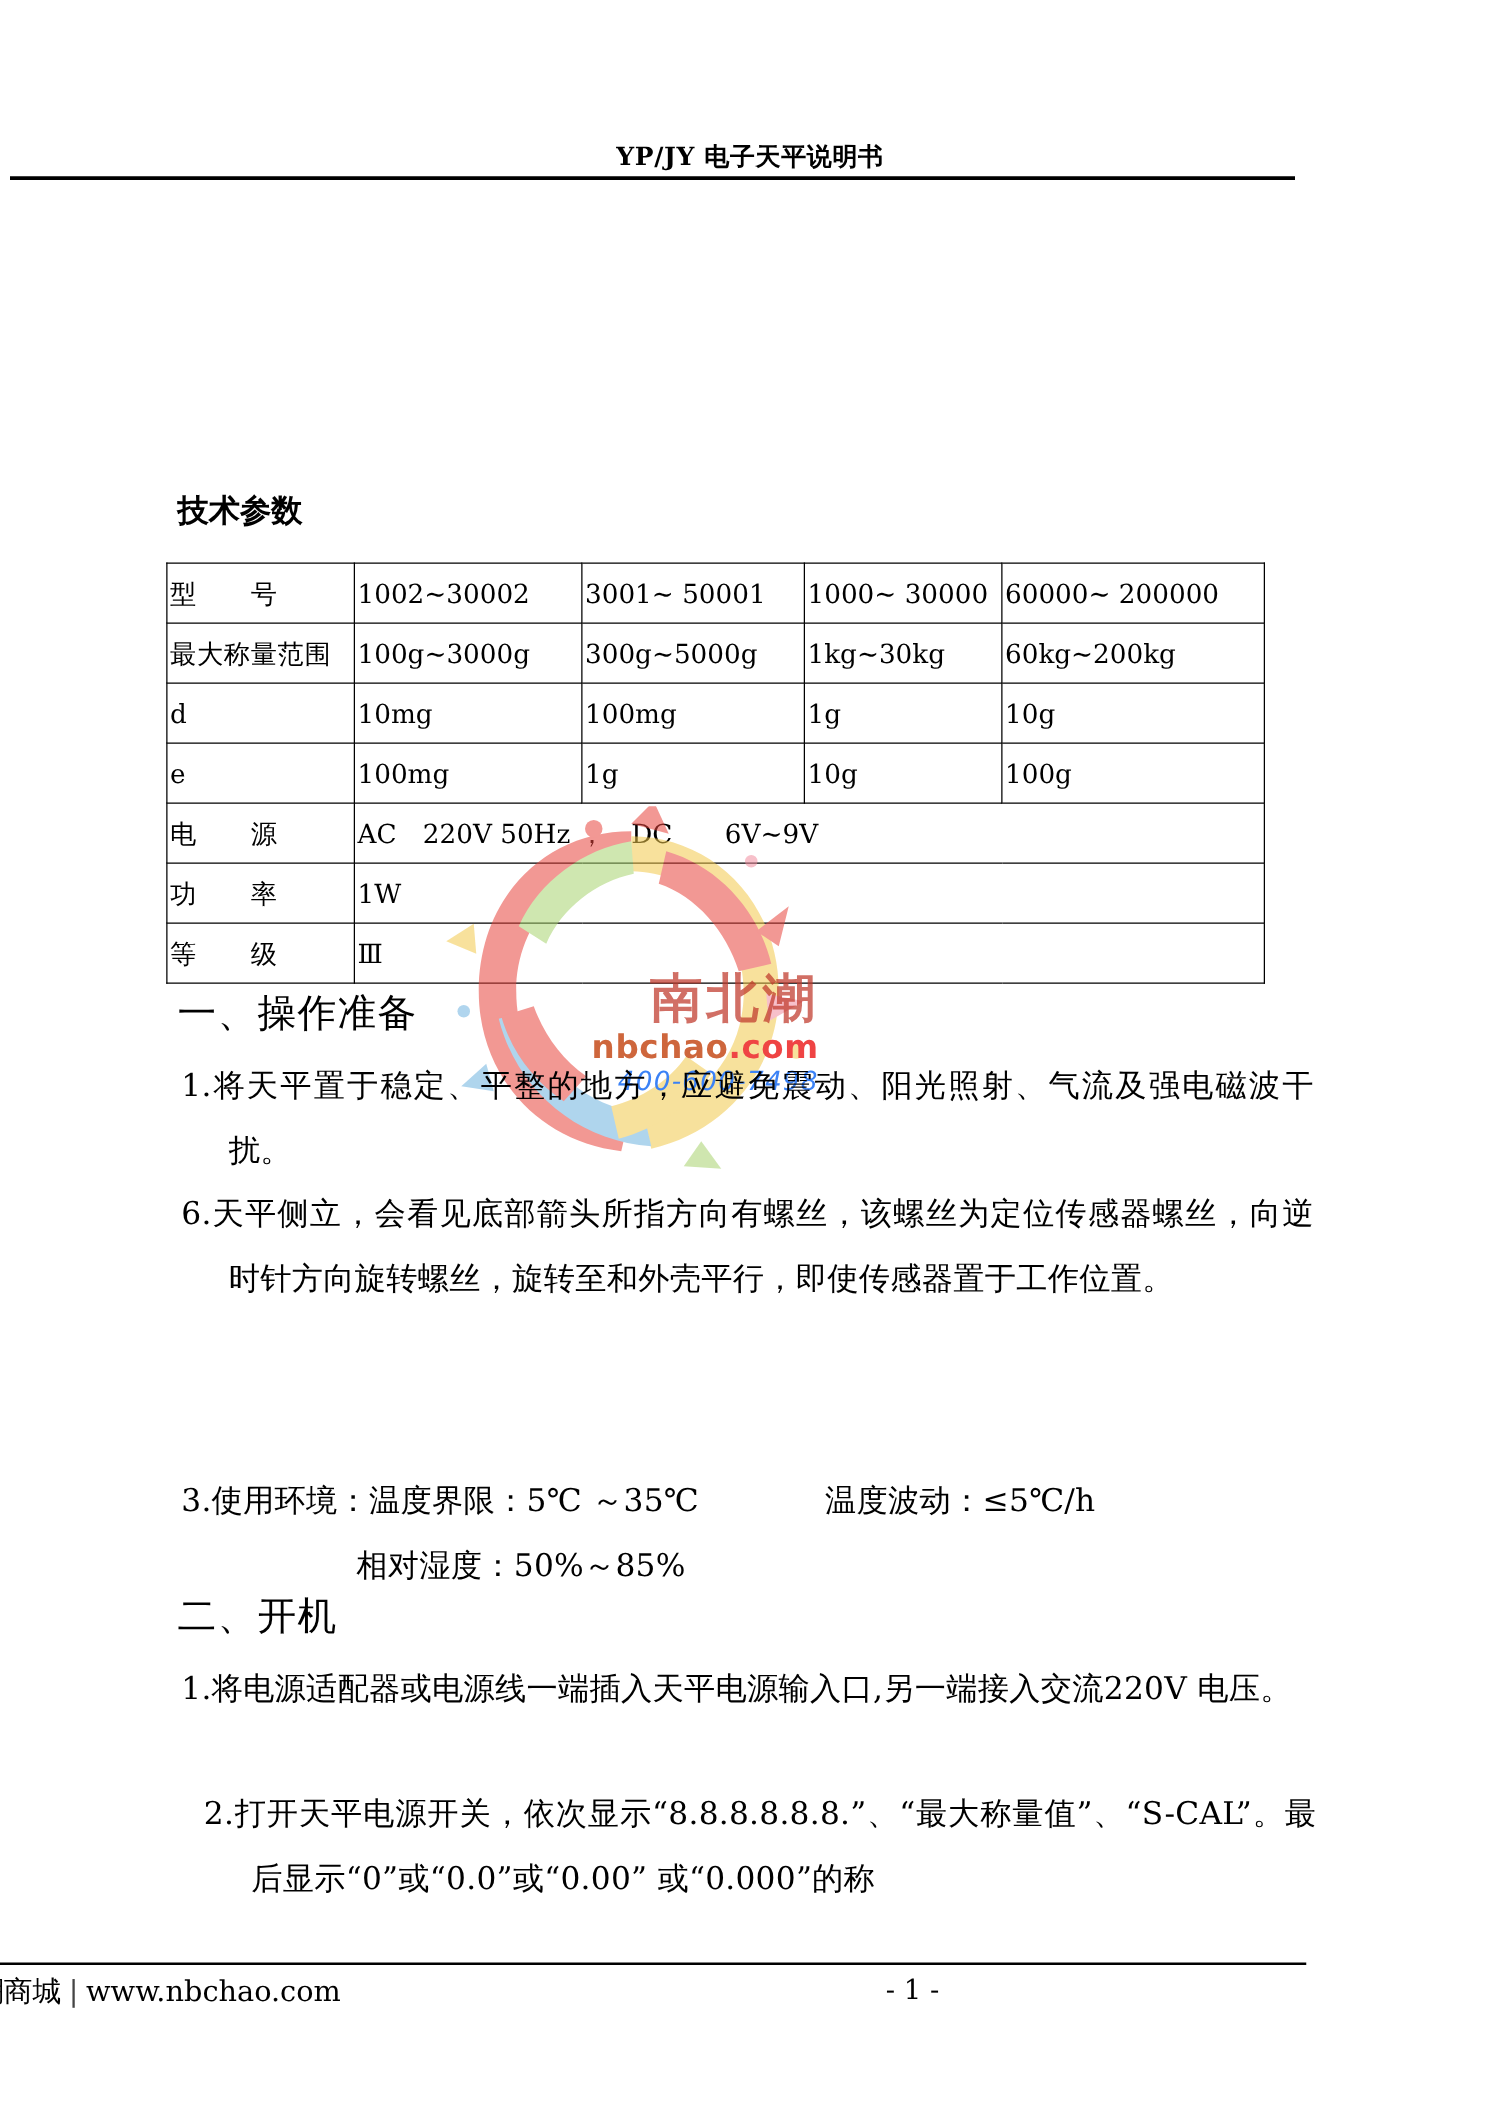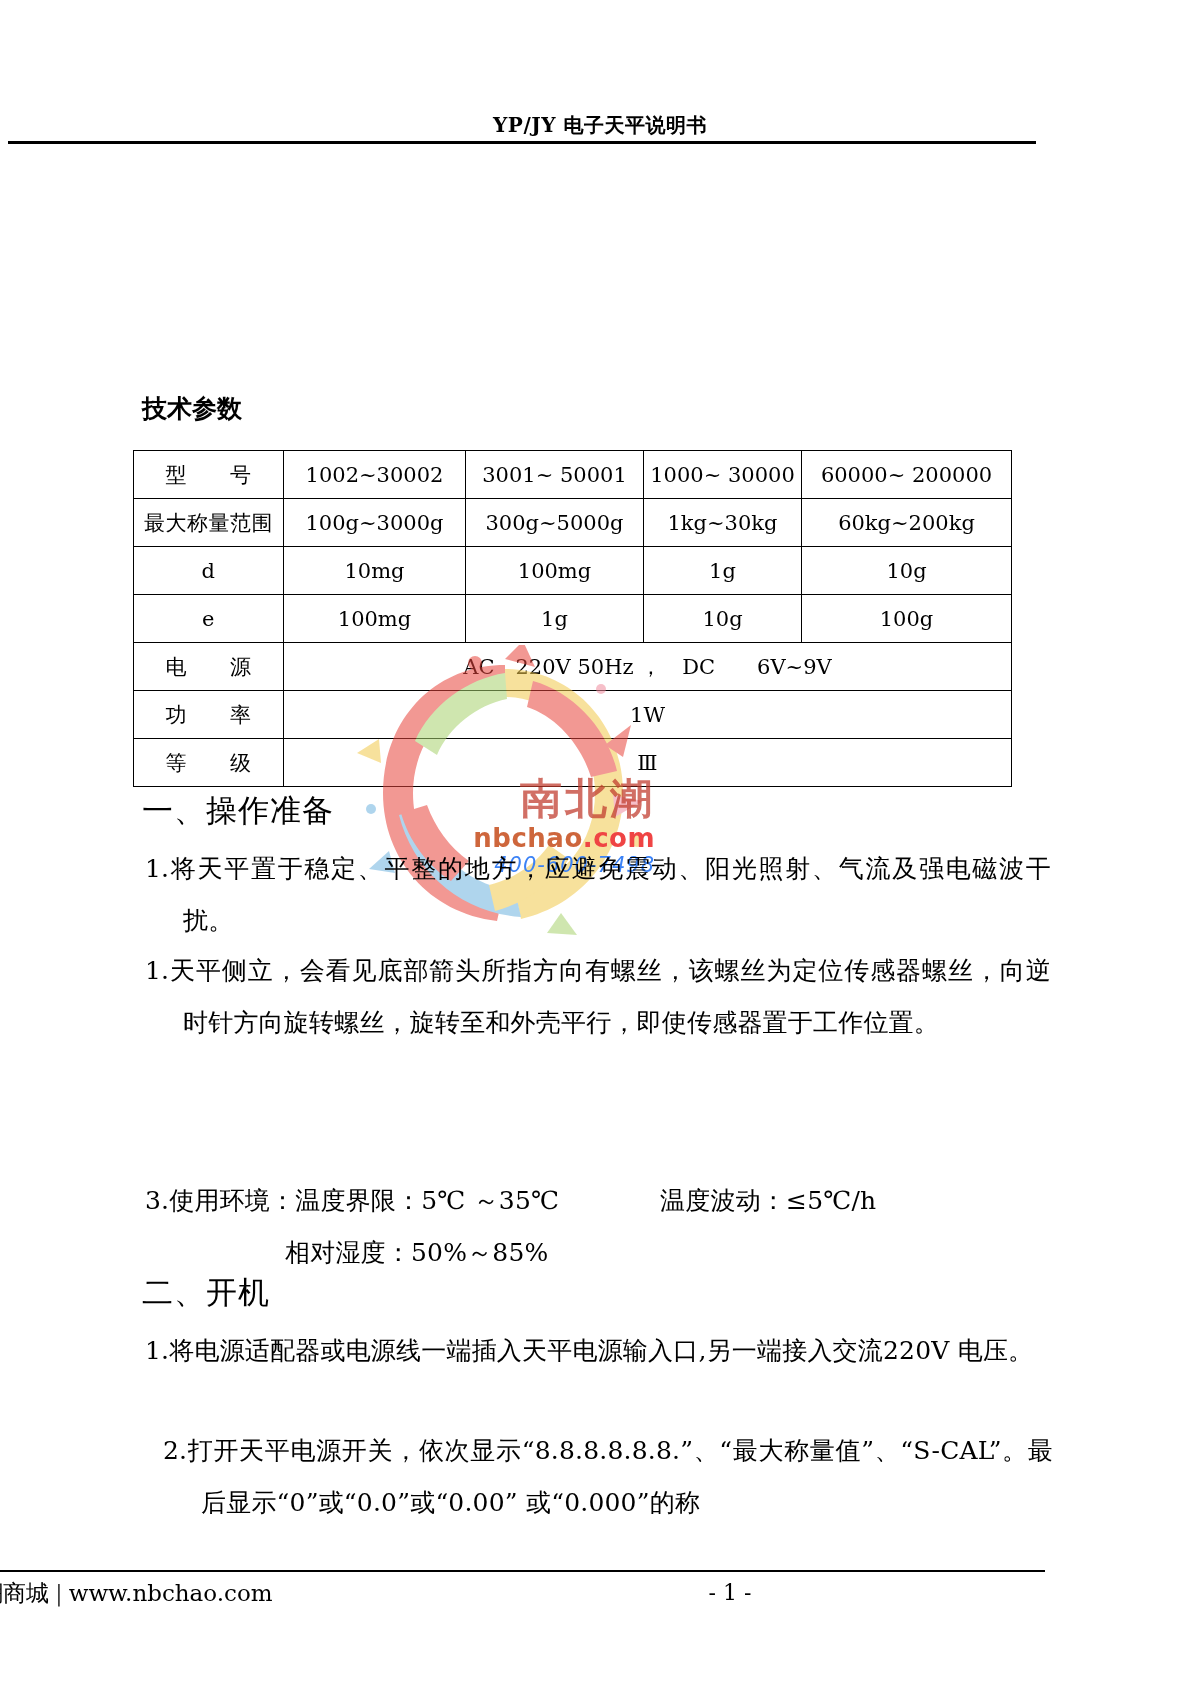--- a/index.html
+++ b/index.html
@@ -72,21 +72,21 @@
     position: absolute;
     left: 133px;
     top: 450px;
     width: 878px;
     border-collapse: collapse;
     table-layout: fixed;
     font-size: 21px;
   }
   .spec-table td {
     border: 1.5px solid #000;
-    text-align: center;
+    text-align: left;
     vertical-align: middle;
     height: 47px;
     padding: 0 2px;
     font-family: "DejaVu Serif", "Liberation Serif", serif;
   }
   .spec-table td.label {
     letter-spacing: 0.5px;
   }
   .col-label { width: 150px; }
   .col-v1 { width: 182px; }
@@ -285,21 +285,21 @@
     </svg>
     <div class="wm-text">
       <div class="wm-cn">南北潮</div>
       <div class="wm-dom"><span class="red">nbchao</span><span class="gray">.com</span></div>
       <div class="wm-tel">400-600-7498</div>
     </div>
   </div>
 
   <div class="sec-head sec1-head">一、操作准备</div>
   <div class="para hang item1">1.将天平置于稳定、平整的地方，应避免震动、阳光照射、气流及强电磁波干扰。</div>
-  <div class="para hang item2">1.天平侧立，会看见底部箭头所指方向有螺丝，该螺丝为定位传感器螺丝，向逆时针方向旋转螺丝，旋转至和外壳平行，即使传感器置于工作位置。</div>
+  <div class="para hang item2">6.天平侧立，会看见底部箭头所指方向有螺丝，该螺丝为定位传感器螺丝，向逆时针方向旋转螺丝，旋转至和外壳平行，即使传感器置于工作位置。</div>
   <div class="para hang item3">3.使用环境：温度界限：5℃ ～35℃　　　　温度波动：≤5℃/h</div>
   <div class="para item3-line2">相对湿度：50%～85%</div>
 
   <div class="sec-head sec2-head">二、开机</div>
   <div class="para hang item4">1.将电源适配器或电源线一端插入天平电源输入口,另一端接入交流220V 电压。</div>
   <div class="para hang item5">2.打开天平电源开关，依次显示“8.8.8.8.8.8.”、“最大称量值”、“S-CAL”。最后显示“0”或“0.0”或“0.00” 或“0.000”的称</div>
 
   <div class="footer-rule"></div>
   <div class="footer-left"><span>潮商城</span><span class="sep">|</span><span>www.nbchao.com</span></div>
   <div class="footer-page">- 1 -</div>

